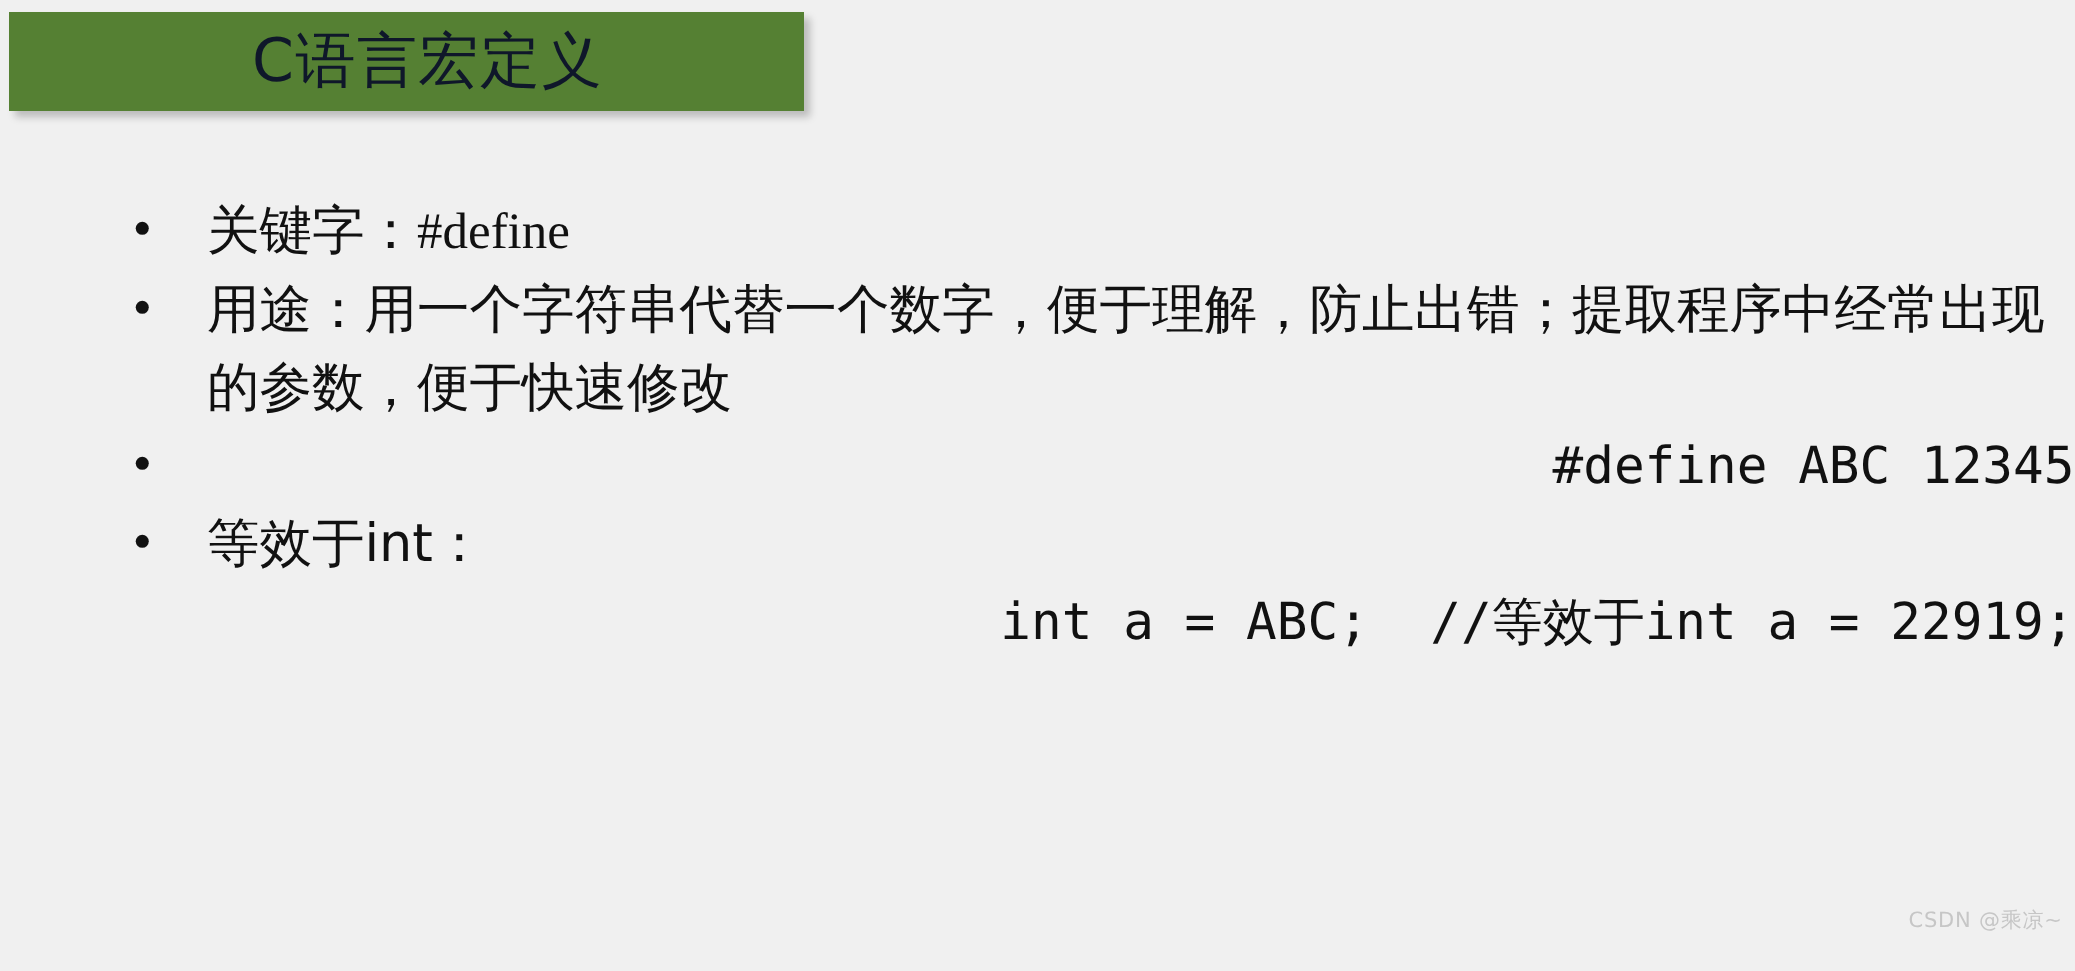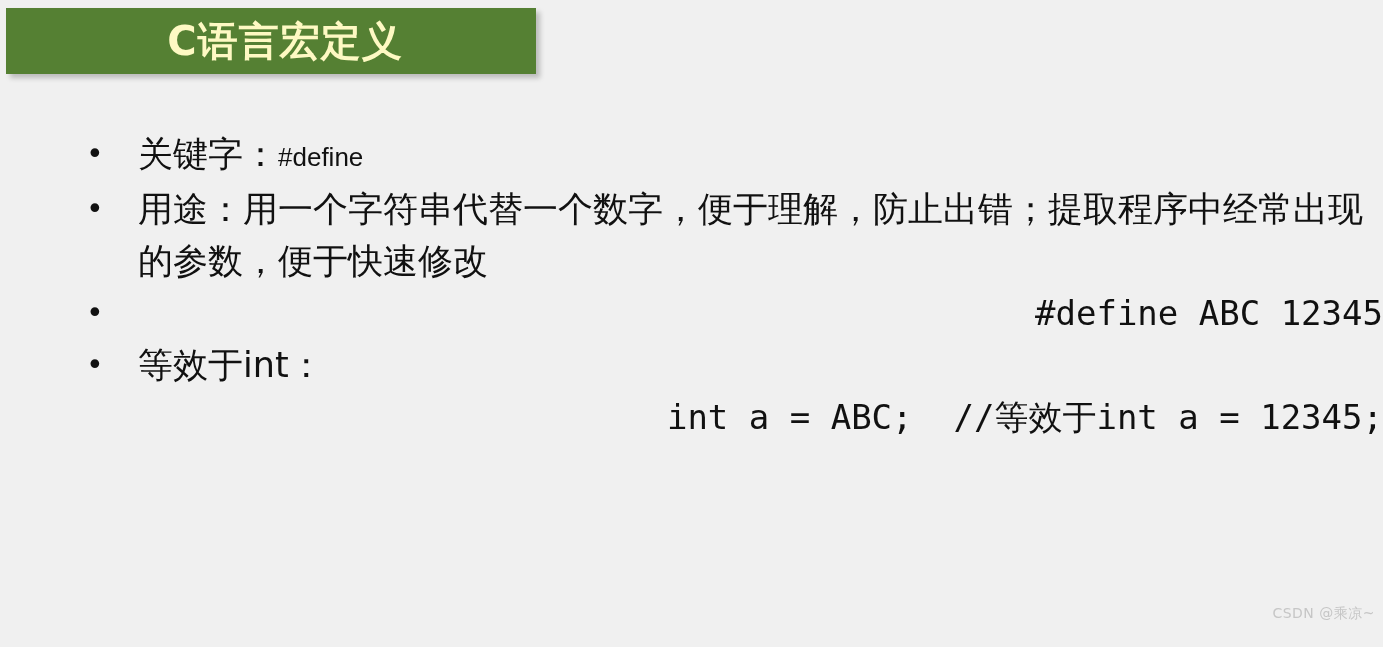--- a/index.html
+++ b/index.html
@@ -30,25 +30,25 @@
     height: 66px;
     background: #558033;
     box-shadow: 4px 4px 5px rgba(0,0,0,0.22);
     display: flex;
     align-items: center;
     justify-content: center;
     box-sizing: border-box;
     padding-left: 28px;
   }
   #title-text {
-    color: #fef9c3;
+    color: #0f172a;
     font-size: 40px;
     line-height: 1;
     font-family: "DejaVu Sans", "Liberation Sans", sans-serif;
-    font-weight: 700;
+    font-weight: 400;
     letter-spacing: 1px;
     white-space: nowrap;
   }
 
   
   #content {
     position: absolute;
     left: 0;
     top: 128px;
     width: 1383px;
@@ -82,22 +82,22 @@
     padding-left: 92px;
     color: #111111;
     font-size: 34px;
     line-height: 52px;
     font-family: "DejaVu Sans Mono", "Liberation Mono", monospace;
     white-space: pre;
     text-align: right;
   }
 
   .mono {
-    font-family: Liberation Sans, sans-serif;
-    font-size: 26px;
+    font-family: Liberation Serif, serif;
+    font-size: 34px;
   }
 
   
   #watermark {
     position: absolute;
     right: 8px;
     bottom: 24px;
     color: #c6c6c6;
     font-size: 14px;
     font-family: "DejaVu Sans", "Liberation Sans", sans-serif;
@@ -130,19 +130,19 @@
       <span class="bullet-dot">•</span>
     </div>
 
     <div class="code-row">#define ABC 12345</div>
 
     <div class="bullet-row">
       <span class="bullet-dot">•</span>
       <span>等效于int：</span>
     </div>
 
-    <div class="code-row">int a = ABC;  //等效于int a = 12345;</div>
+    <div class="code-row">int a = ABC;  //等效于int a = 22919;</div>
 
   </div>
 
   <div id="watermark">CSDN @乘凉~</div>
 
 </div>
 
 </body></html>

